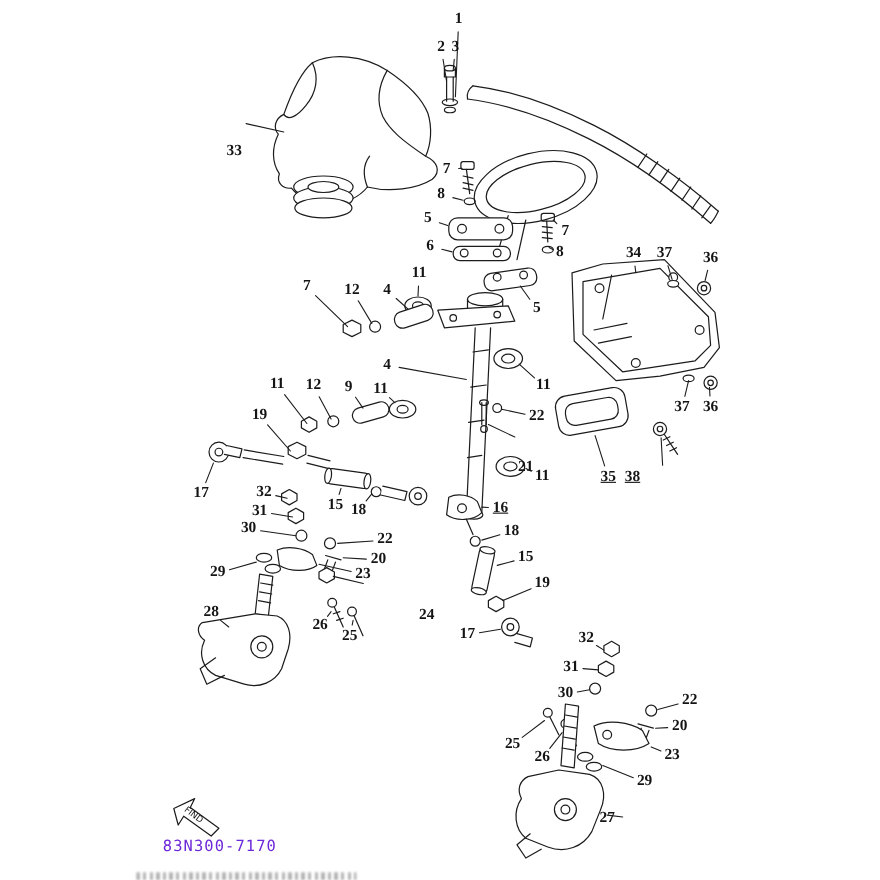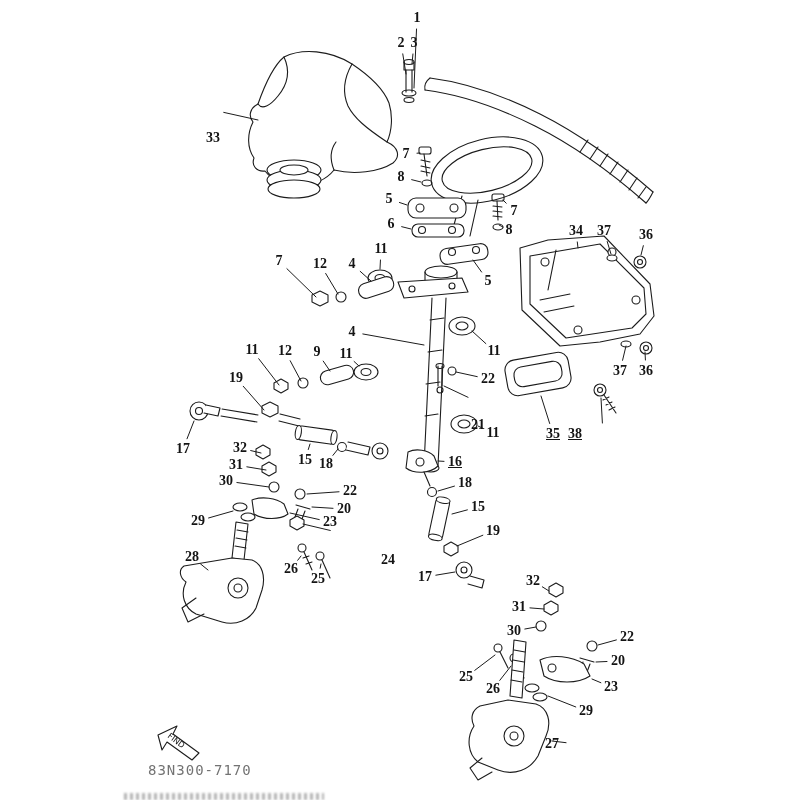--- a/index.html
+++ b/index.html
@@ -16,21 +16,21 @@
     position:absolute;
     transform:translate(-50%,-50%);
     font:700 14px "Liberation Serif",serif;
     color:#141414;
     line-height:1;
     white-space:nowrap;
   }
   #part-number{
     position:absolute;left:148px;top:762px;
     font:14px "DejaVu Sans Mono",monospace;
-    letter-spacing:1px;color:#737373;
+    letter-spacing:1px;color:#6d28d9;
   }
   #bottom-strip{
     position:absolute;left:124px;top:793px;width:200px;height:7px;
     background:repeating-linear-gradient(90deg,#9a9a9a 0 3px,transparent 3px 6px);
     filter:blur(1px);opacity:.75;
   }
 </style>
 </head>
 <body>
 

